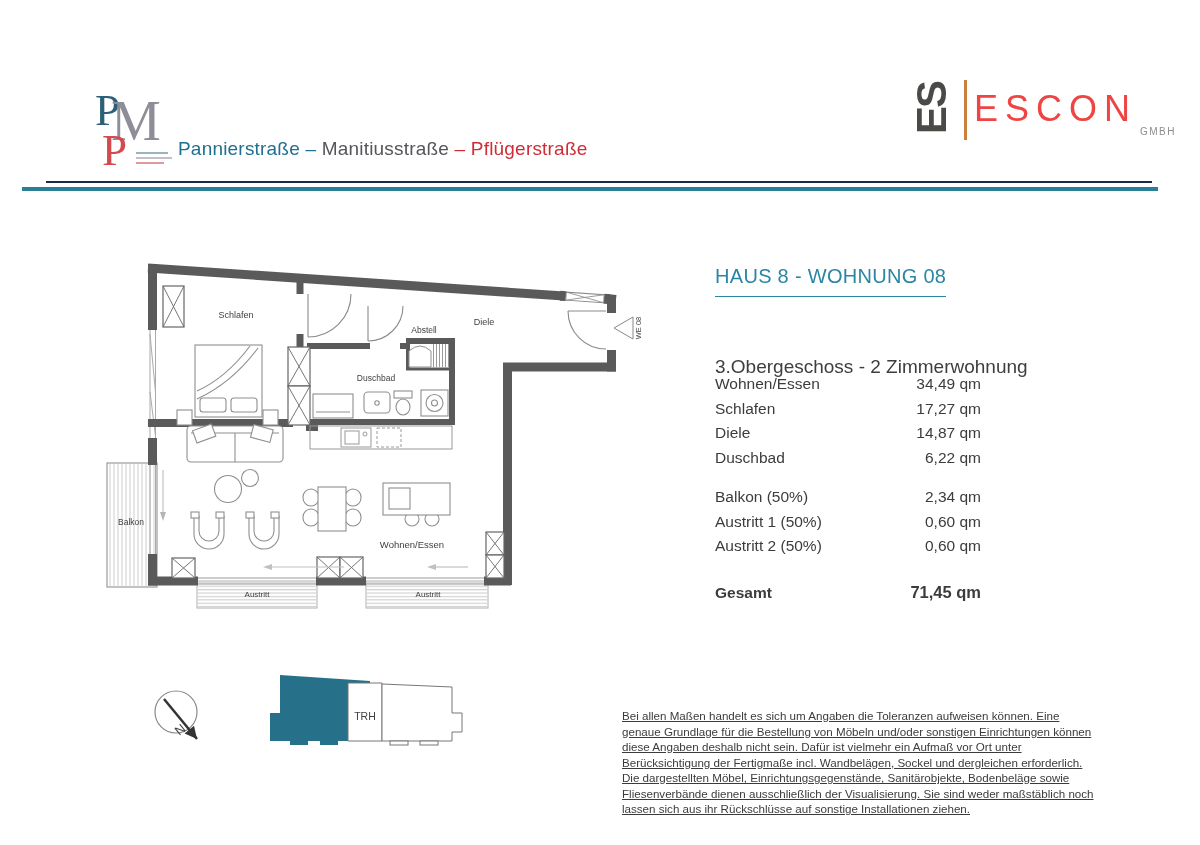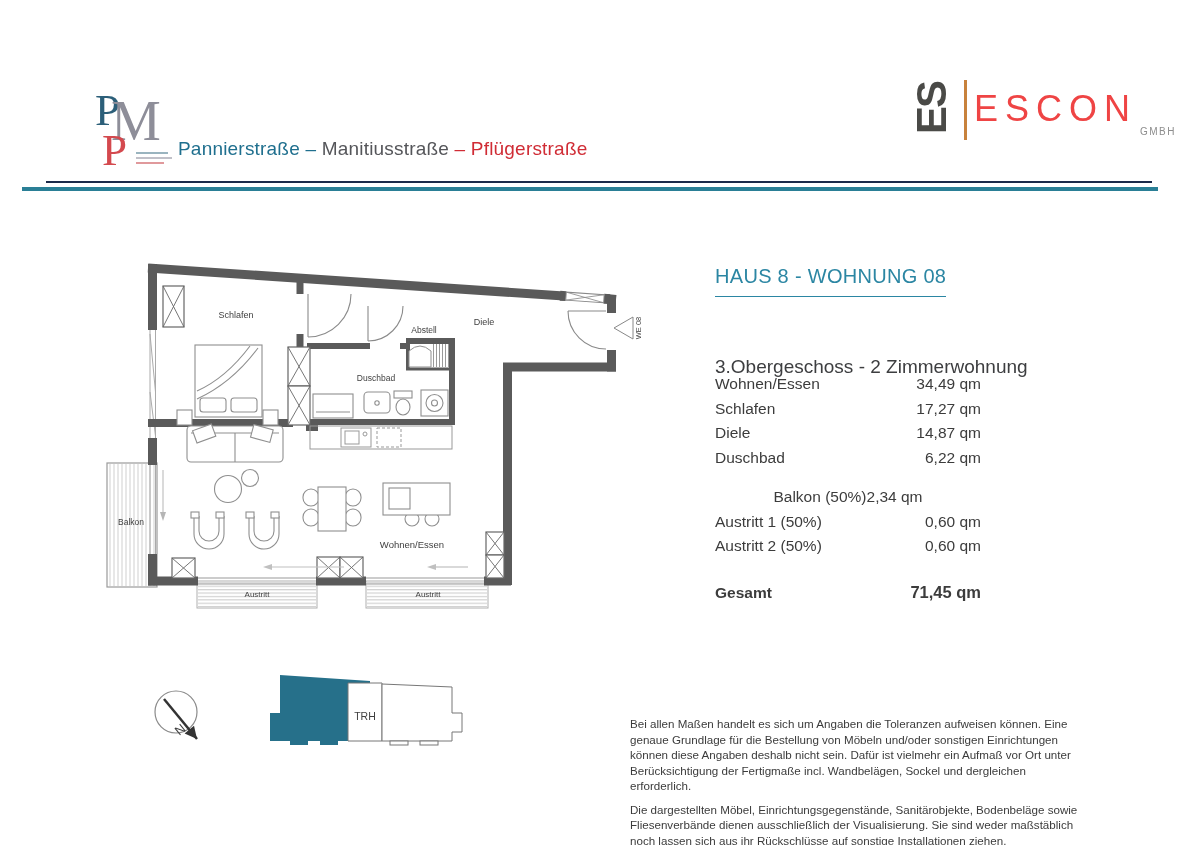--- a/index.html
+++ b/index.html
@@ -25,27 +25,27 @@
   .escon-gmbh{position:absolute;left:212px;top:52px;font-size:10px;color:#8d8d8d;letter-spacing:1.5px;margin-left:48px;}
   .escon-tagline{position:absolute;left:13px;top:79px;font-size:15px;color:#c8823c;white-space:nowrap;}
   .rule-dark{position:absolute;left:46px;top:181px;width:1106px;height:1.5px;background:#1b2a4a;}
   .rule-teal{position:absolute;left:22px;top:187px;width:1136px;height:4px;background:#2a7f96;}
   
   .unit-title{position:absolute;left:715px;top:265px;font-size:20px;color:#2b86a3;
               border-bottom:1.5px solid #2b86a3;padding-bottom:8px;letter-spacing:.3px;}
   .unit-subtitle{position:absolute;left:715px;top:316px;font-size:19px;color:#3d3e40;margin-top:40px;}
   .area-table{position:absolute;left:715px;top:375px;width:266px;font-size:15.5px;color:#3c3c3c;}
   .area-row{display:flex;justify-content:space-between;height:24.5px;align-items:baseline;}
-  .gap{margin-top:15px;justify-content:center;}
+  .gap{margin-top:15px;}
   .total-row{margin-top:21px;font-weight:bold;gap:9px;}
   .total-row .val{font-size:16.5px;}
   
   .disclaimer{position:absolute;left:622px;top:708px;width:474px;font-size:11.6px;
               line-height:1.34;color:#3b3b3b;}
-  .disclaimer p{margin:8px;}
+  .disclaimer p{margin:0;text-decoration:underline;}
   
   .plan-svg{position:absolute;left:0;top:0;}
   .plan-label{fill:#3f3f3f;font-family:"Liberation Sans",sans-serif;}
 </style>
 </head>
 <body>
 
 <div class="page">
 
   <svg class="plan-svg" width="1200" height="845" viewBox="0 0 1200 845">

